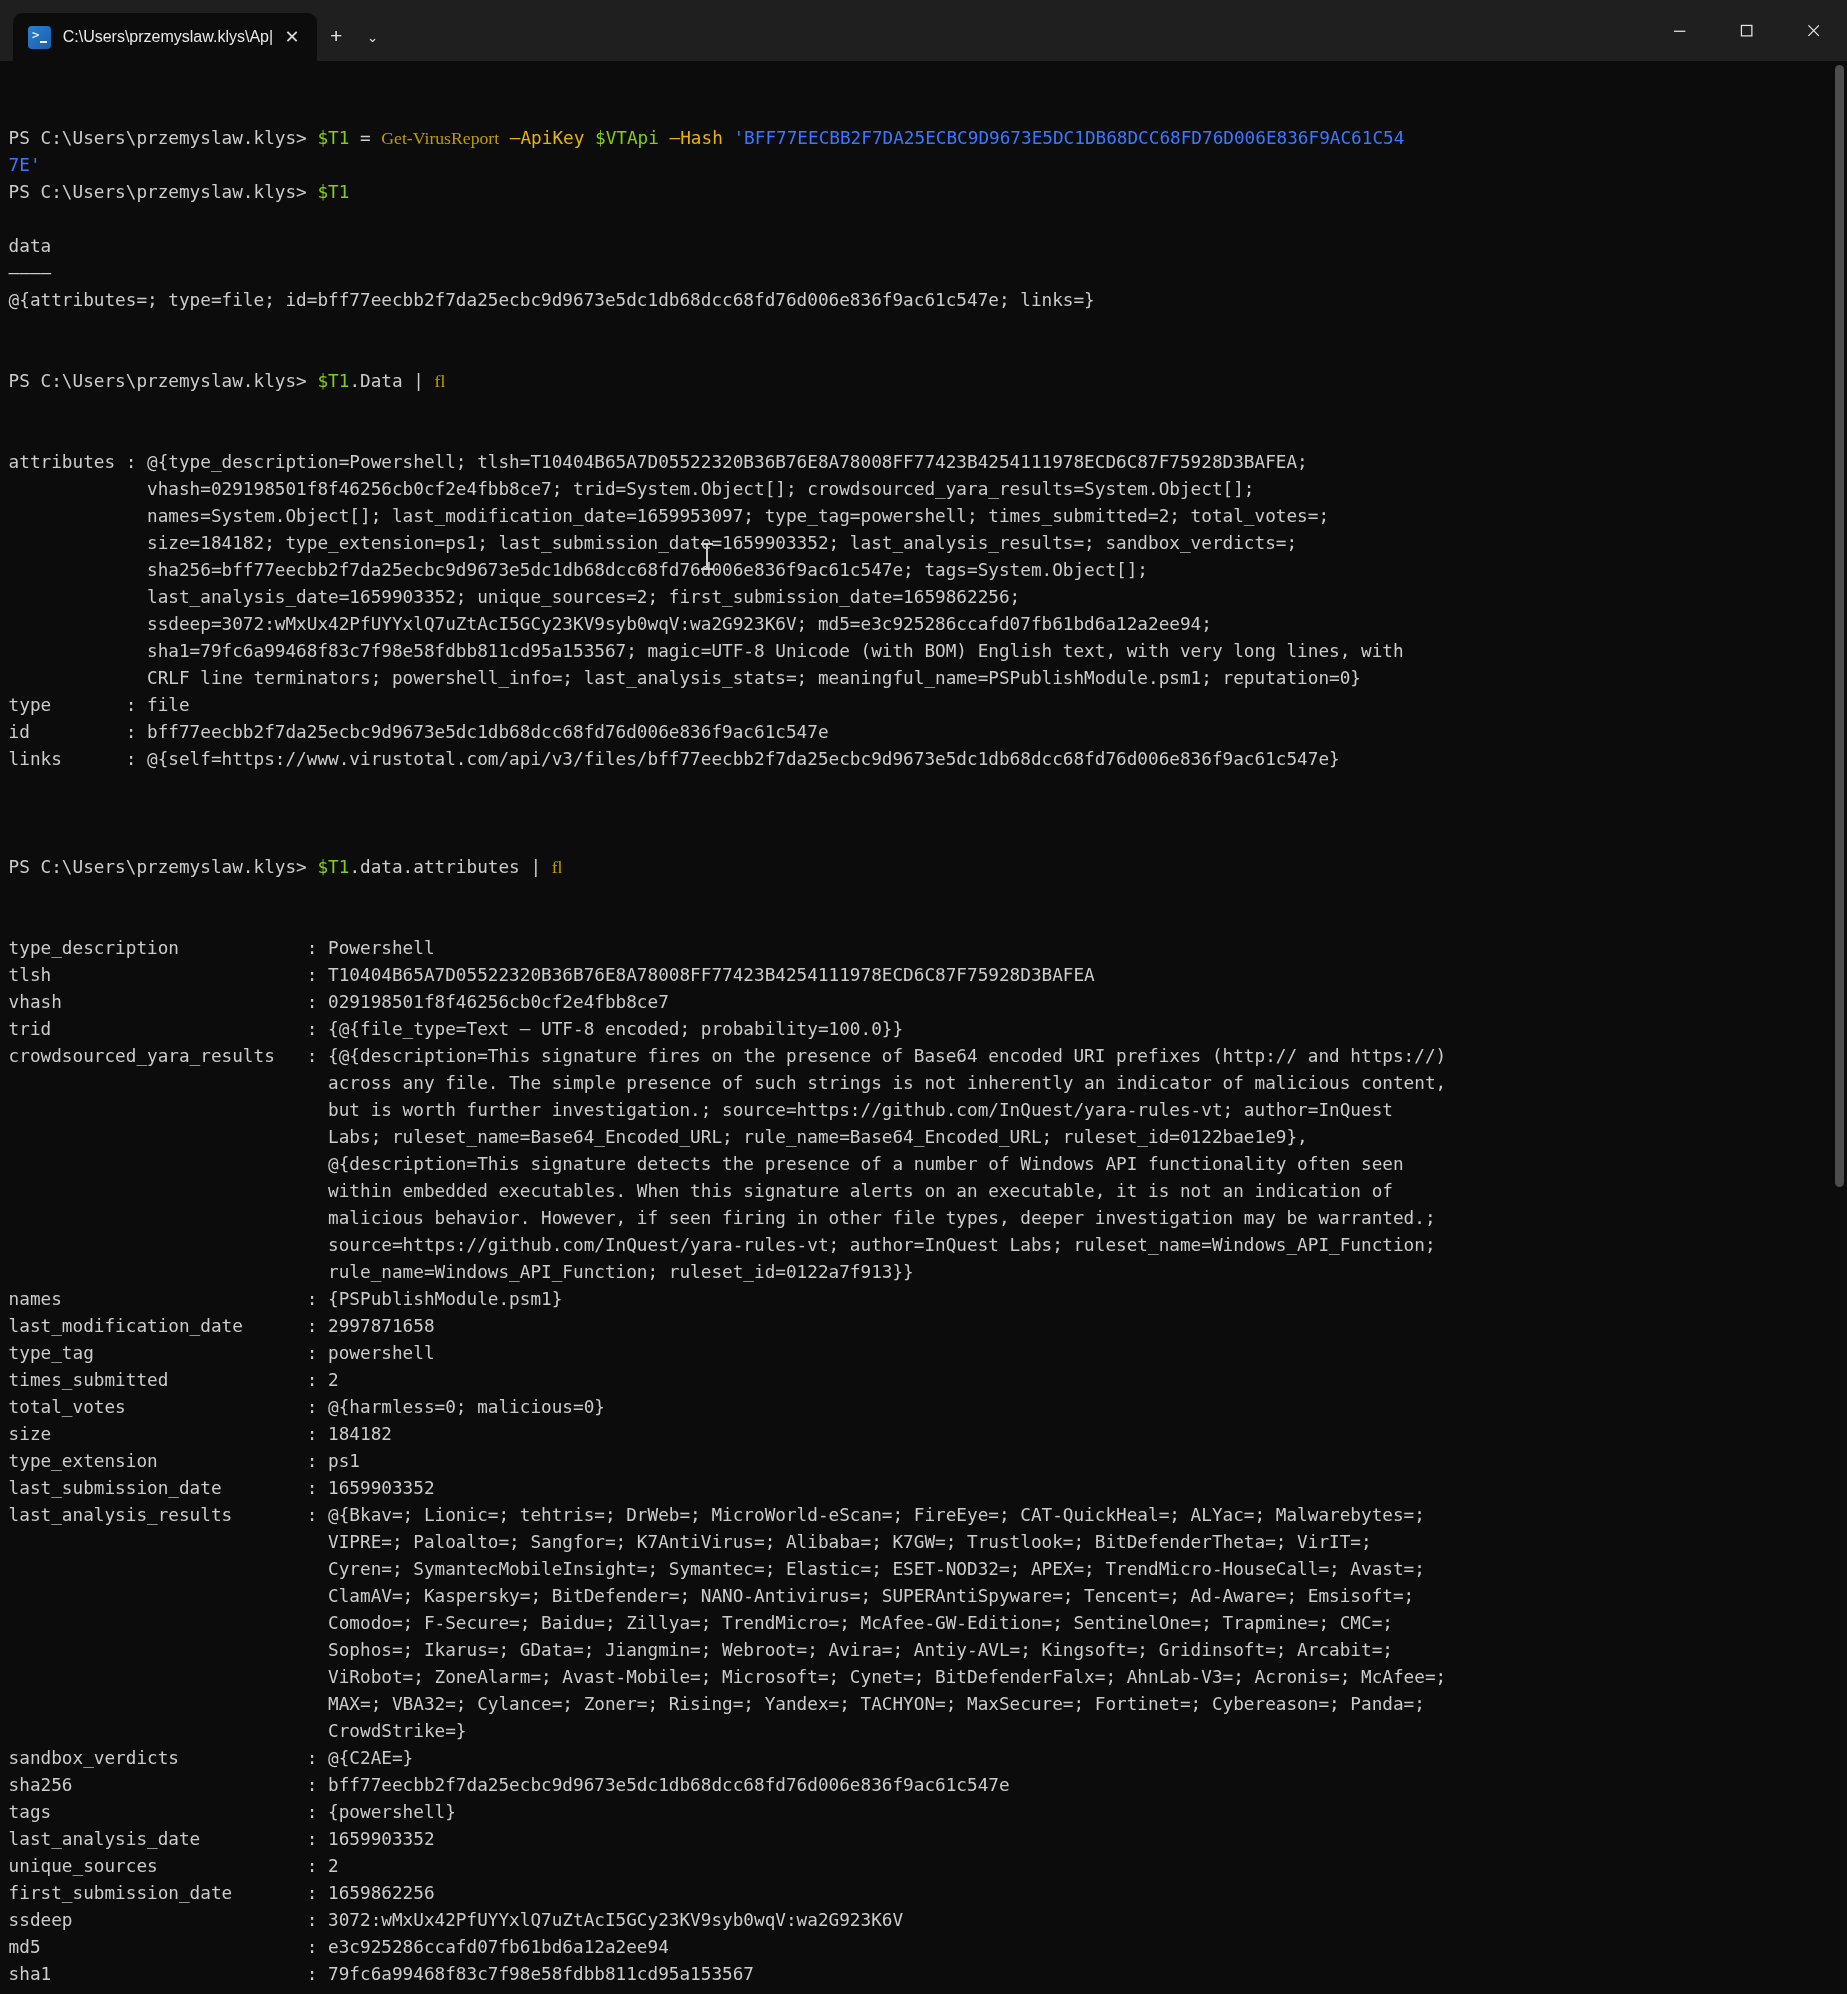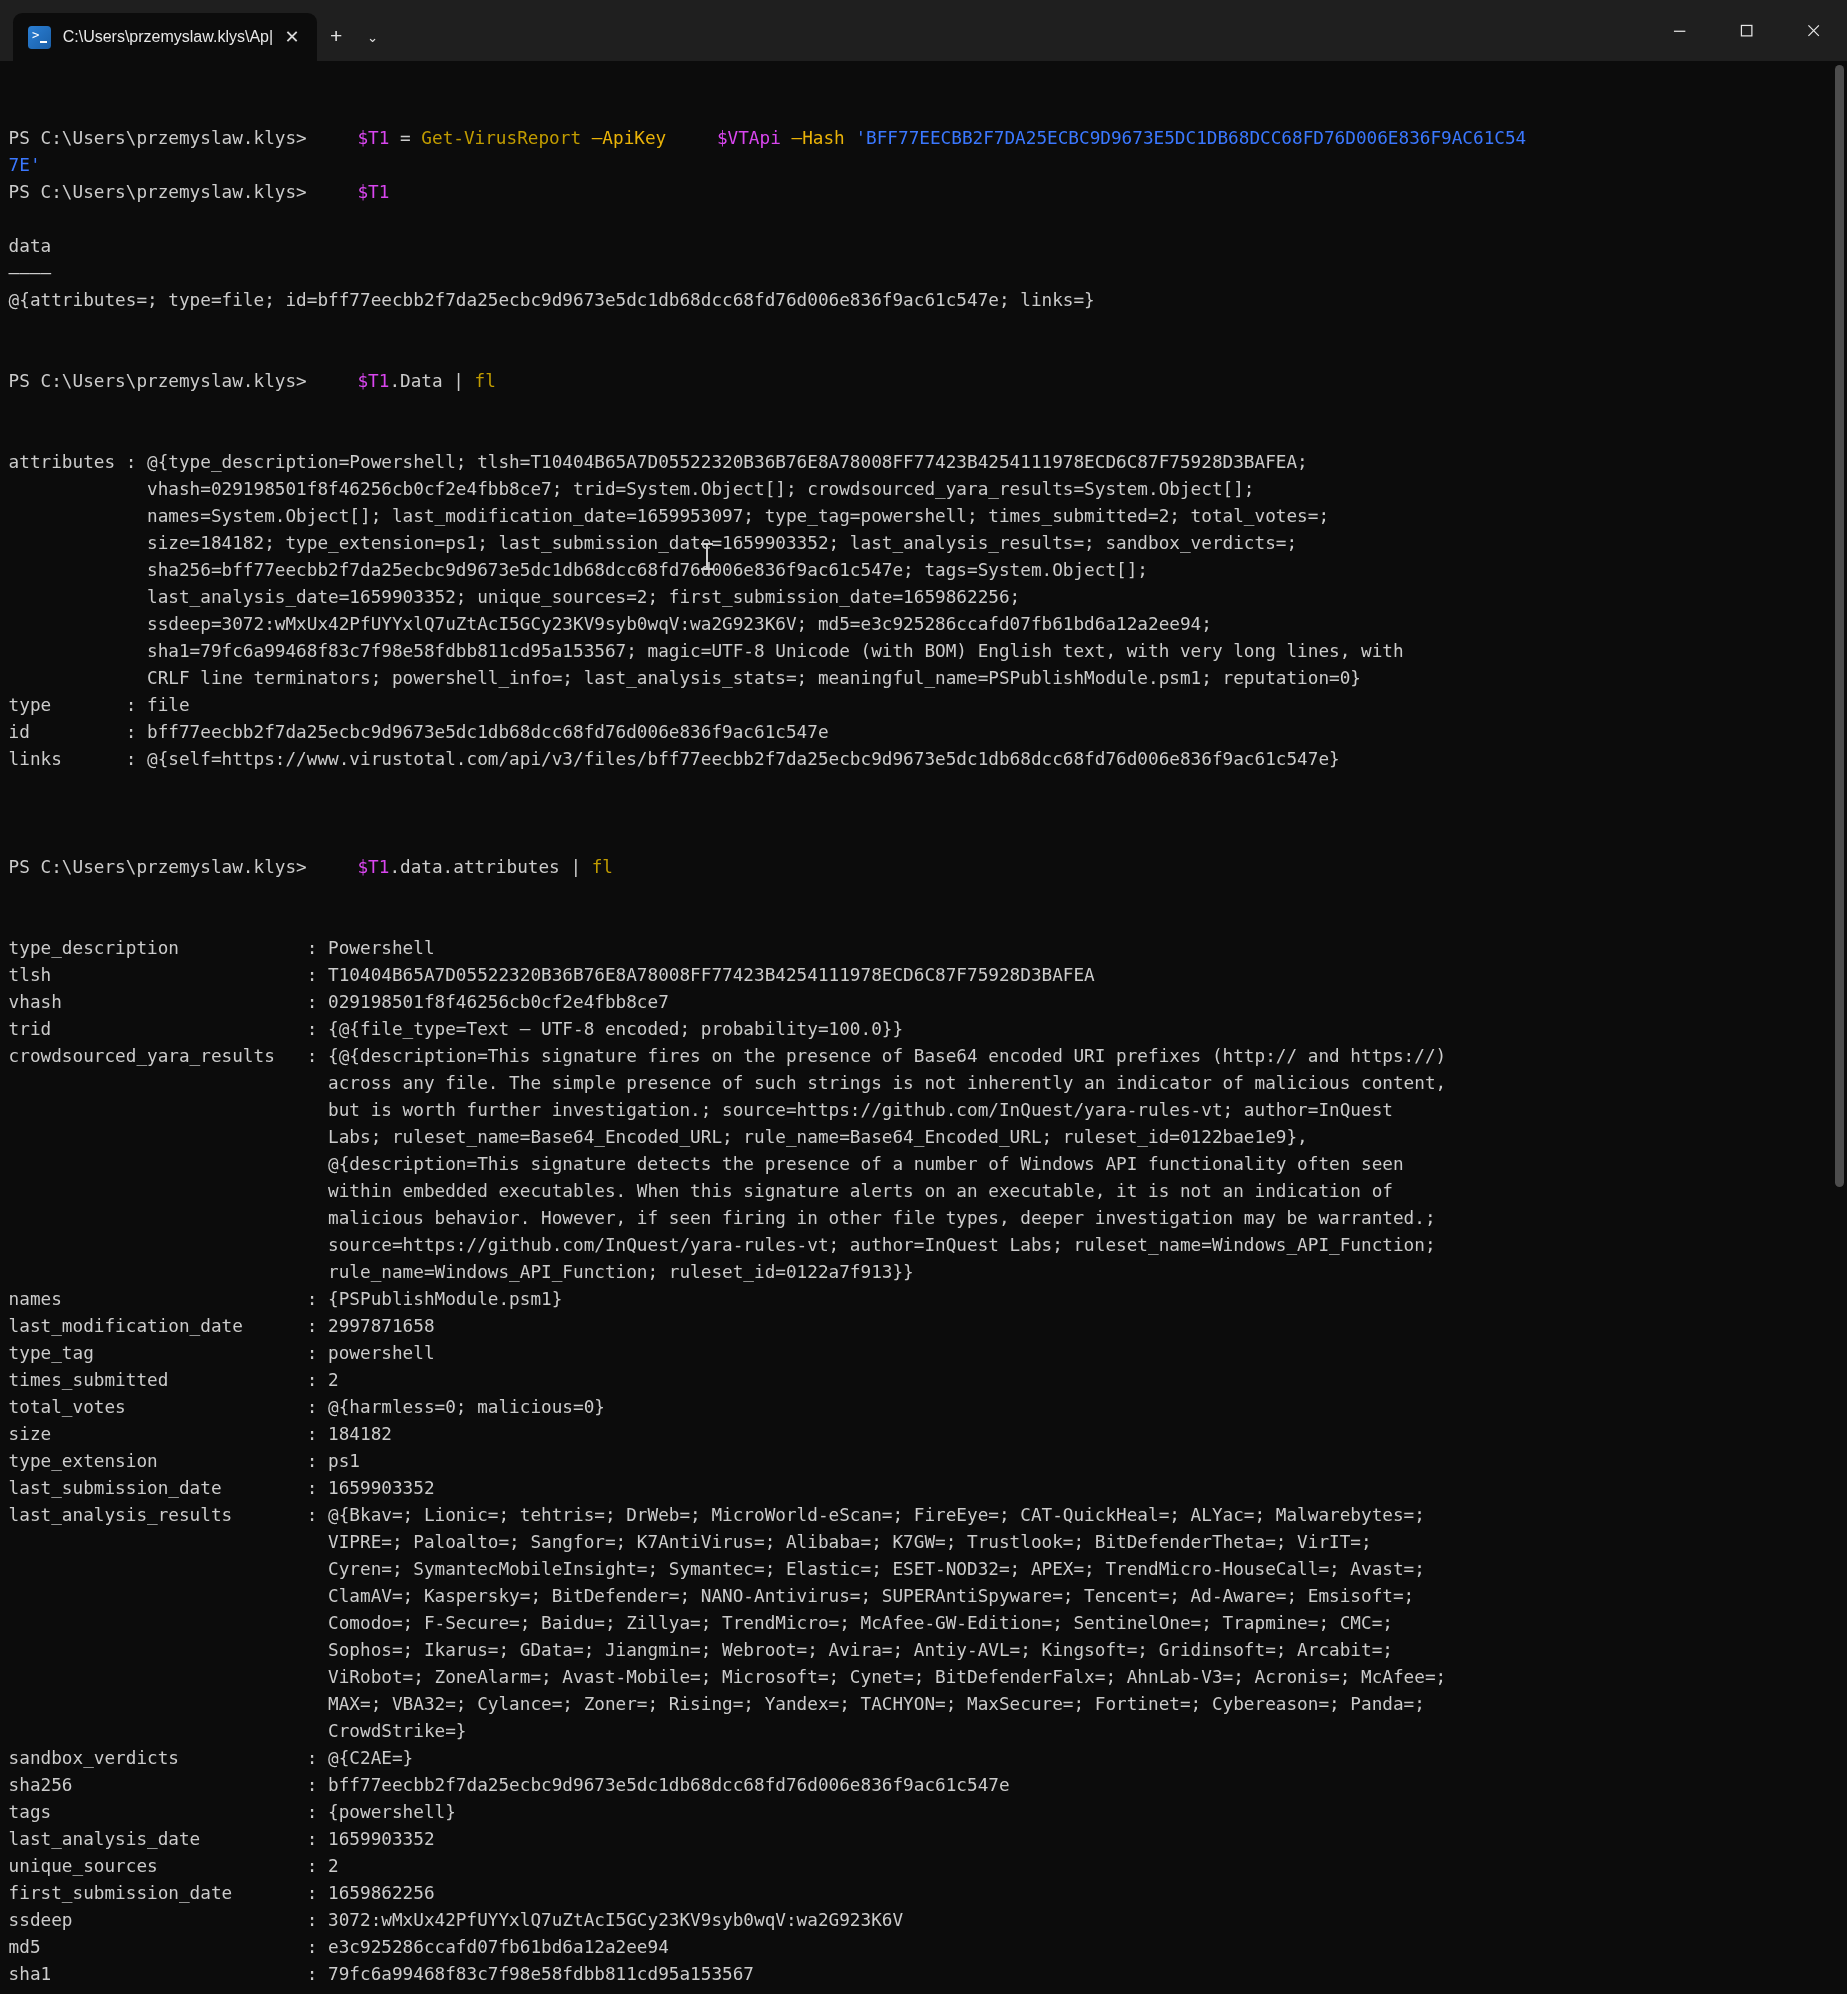--- a/index.html
+++ b/index.html
@@ -123,22 +123,22 @@
     box-sizing: border-box;
     overflow: hidden;
     white-space: pre;
   }
   .terminal pre {
     margin: 0;
     font: inherit;
     white-space: pre;
   }
   .c-white  { color: #cccccc; }
-  .c-green  { color: #d946ef; margin-left: 40px; }
-  .c-yellow { color: #c19c00; }
+  .c-green  { color: #84cc16; }
+  .c-yellow { color: #c19c00; font-family: Liberation Serif, serif; }
   .c-blue   { color: #3b78ff; }
   .c-gray   { color: #eab308; }
 
   
   .scrollbar {
     position: absolute;
     top: 0;
     right: 0;
     width: 15px;
     height: 100%;

